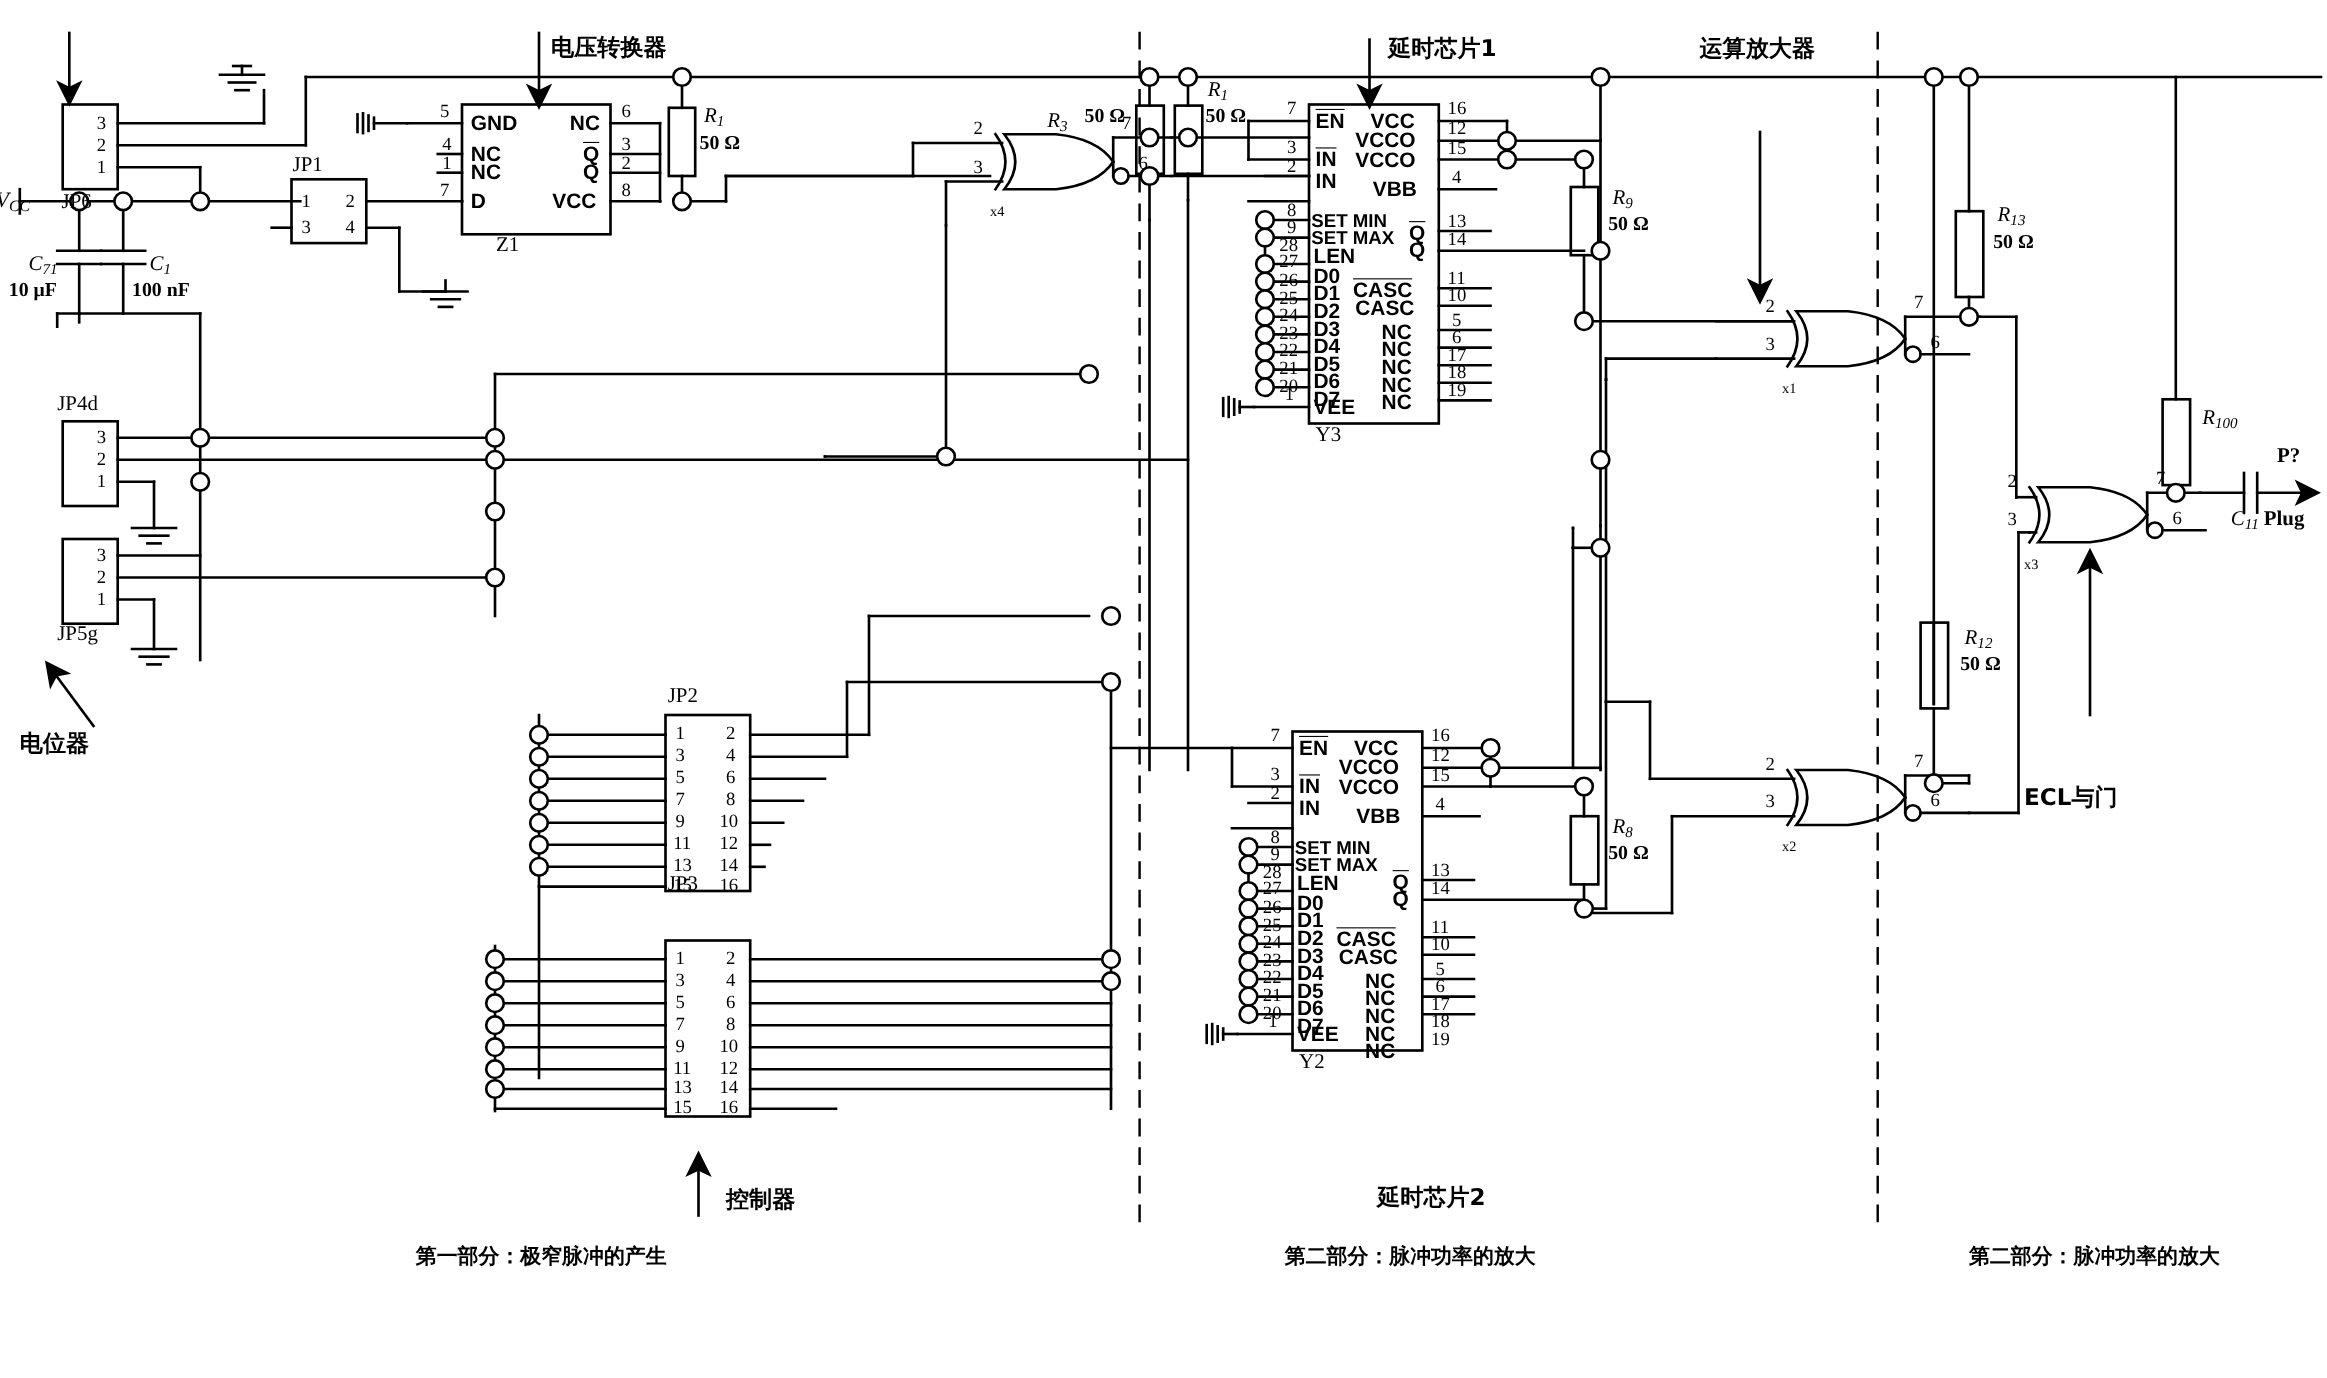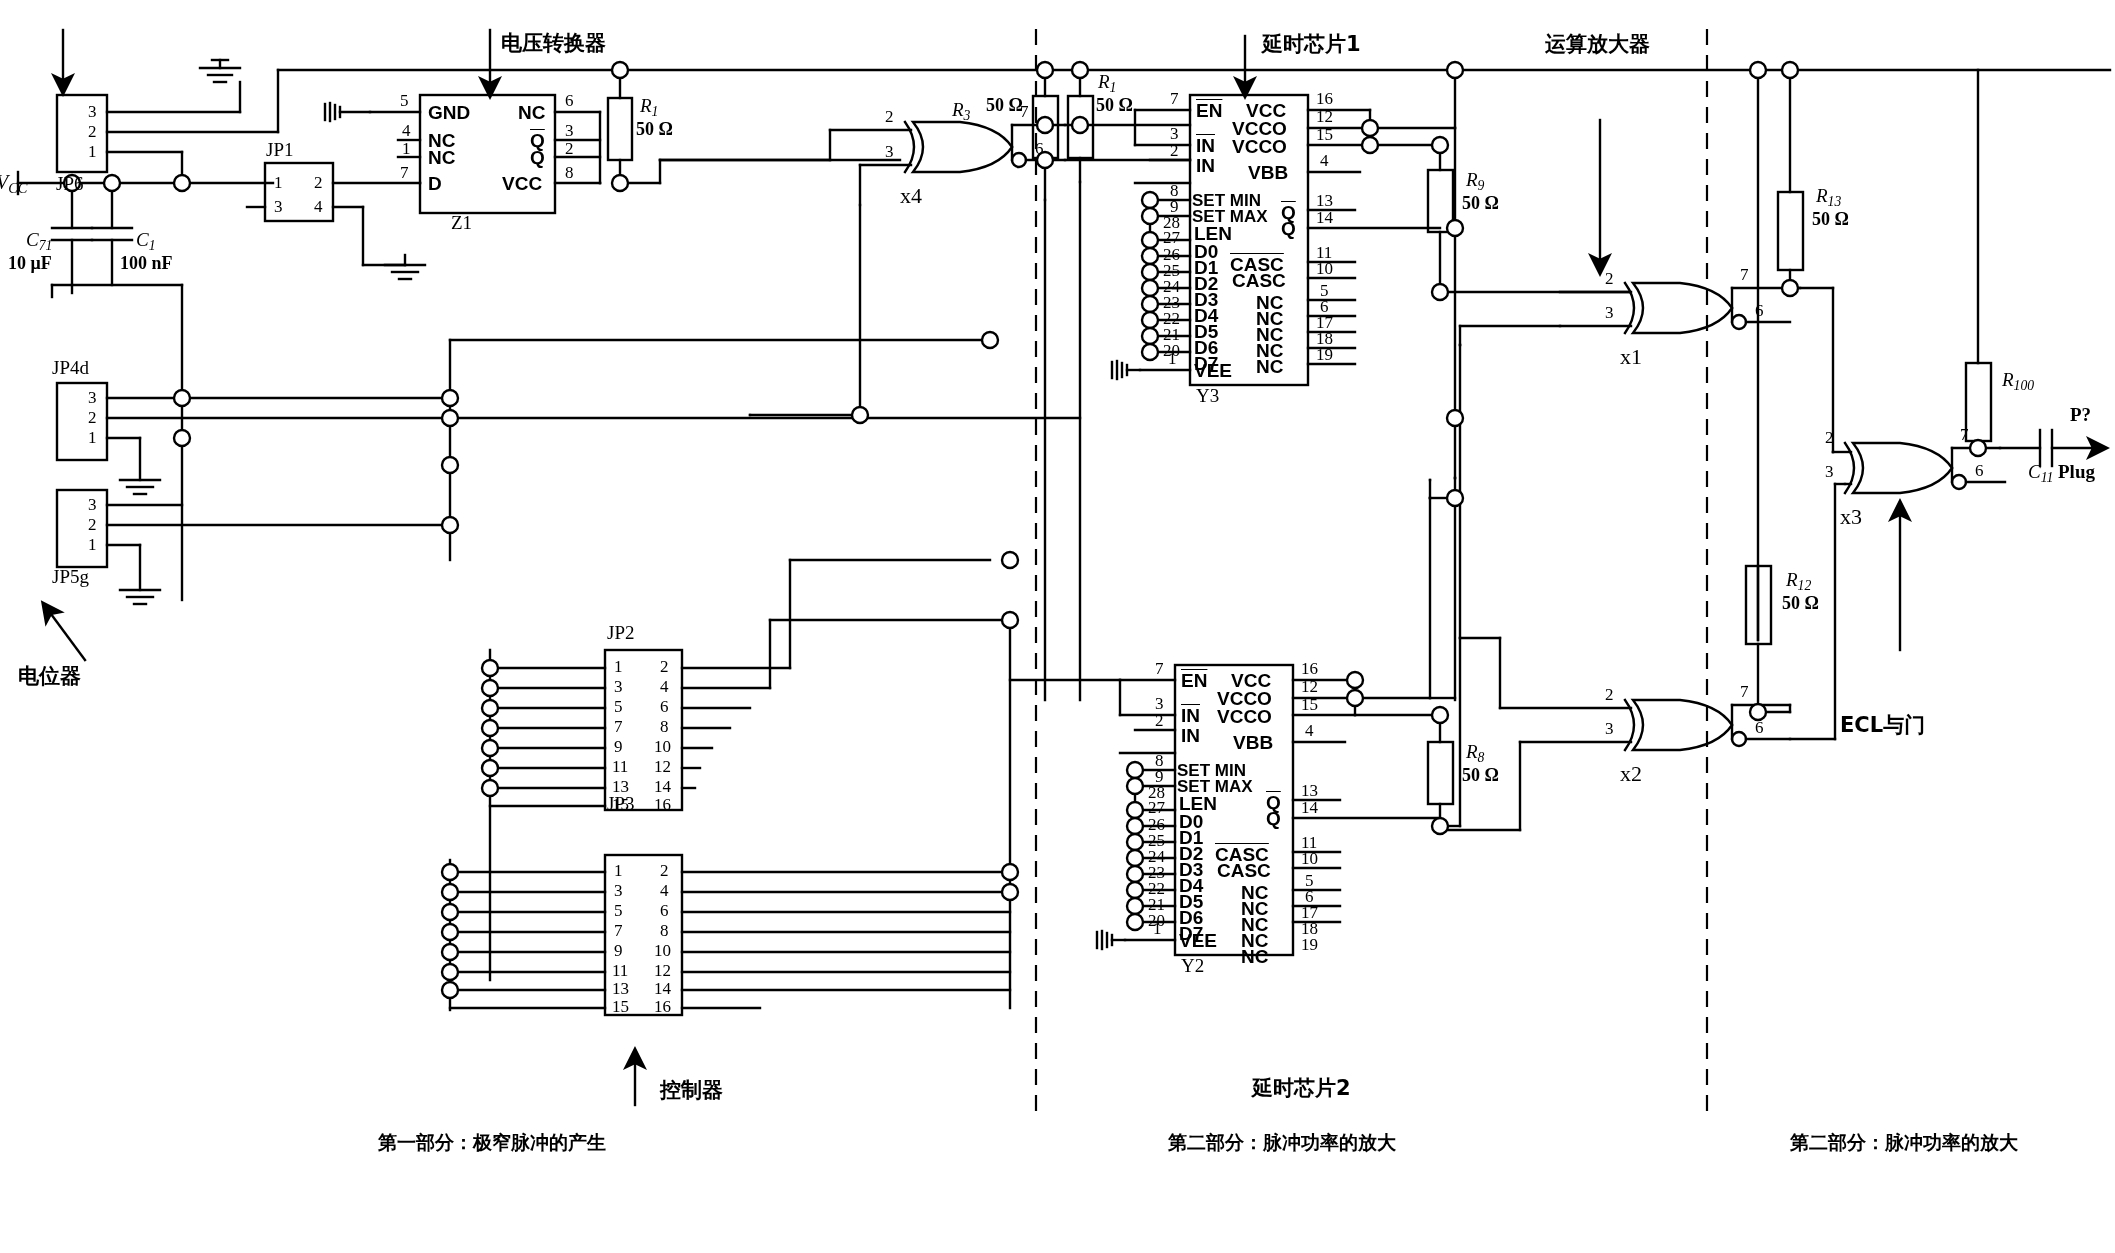--- a/index.html
+++ b/index.html
@@ -4,21 +4,21 @@
 <style>
   html,body{margin:0;padding:0;background:#fff;}
   body{font-family:"Liberation Serif",serif;}
   #root{position:relative;width:2115px;height:1253px;background:#fff;overflow:hidden;}
   #svgwrap{position:absolute;left:0;top:0;width:2115px;height:1253px;}
   .lbl{position:absolute;white-space:nowrap;color:#000;line-height:1;}
   .pin{font-family:"Liberation Serif",serif;font-size:17px;}
   .pinname{font-family:"Liberation Sans",sans-serif;font-size:19px;font-weight:600;}
   .refdes{font-family:"Liberation Serif",serif;font-size:19px;font-style:italic;}
   .val{font-family:"Liberation Serif",serif;font-size:18px;font-weight:700;}
-  .gatelbl{font-family:"Liberation Serif",serif;font-size:22px;}
+  .gatelbl{font-family:"Liberation Serif",serif;font-size:13px;}
   .conn{font-family:"Liberation Serif",serif;font-size:19px;}
   .caption{font-family:"DejaVu Sans",sans-serif;font-weight:700;font-size:31px;letter-spacing:2px;}
   .sect{font-family:"DejaVu Sans",sans-serif;font-weight:700;font-size:19px;}
   .ann{font-family:"DejaVu Sans",sans-serif;font-weight:700;font-size:21px;}
   .sub{font-size:0.72em;vertical-align:-0.28em;}
   .ovl{font-family:"Liberation Sans",sans-serif;font-size:19px;font-weight:600;text-decoration:overline;}
 </style>
 </head>
 <body>
 

